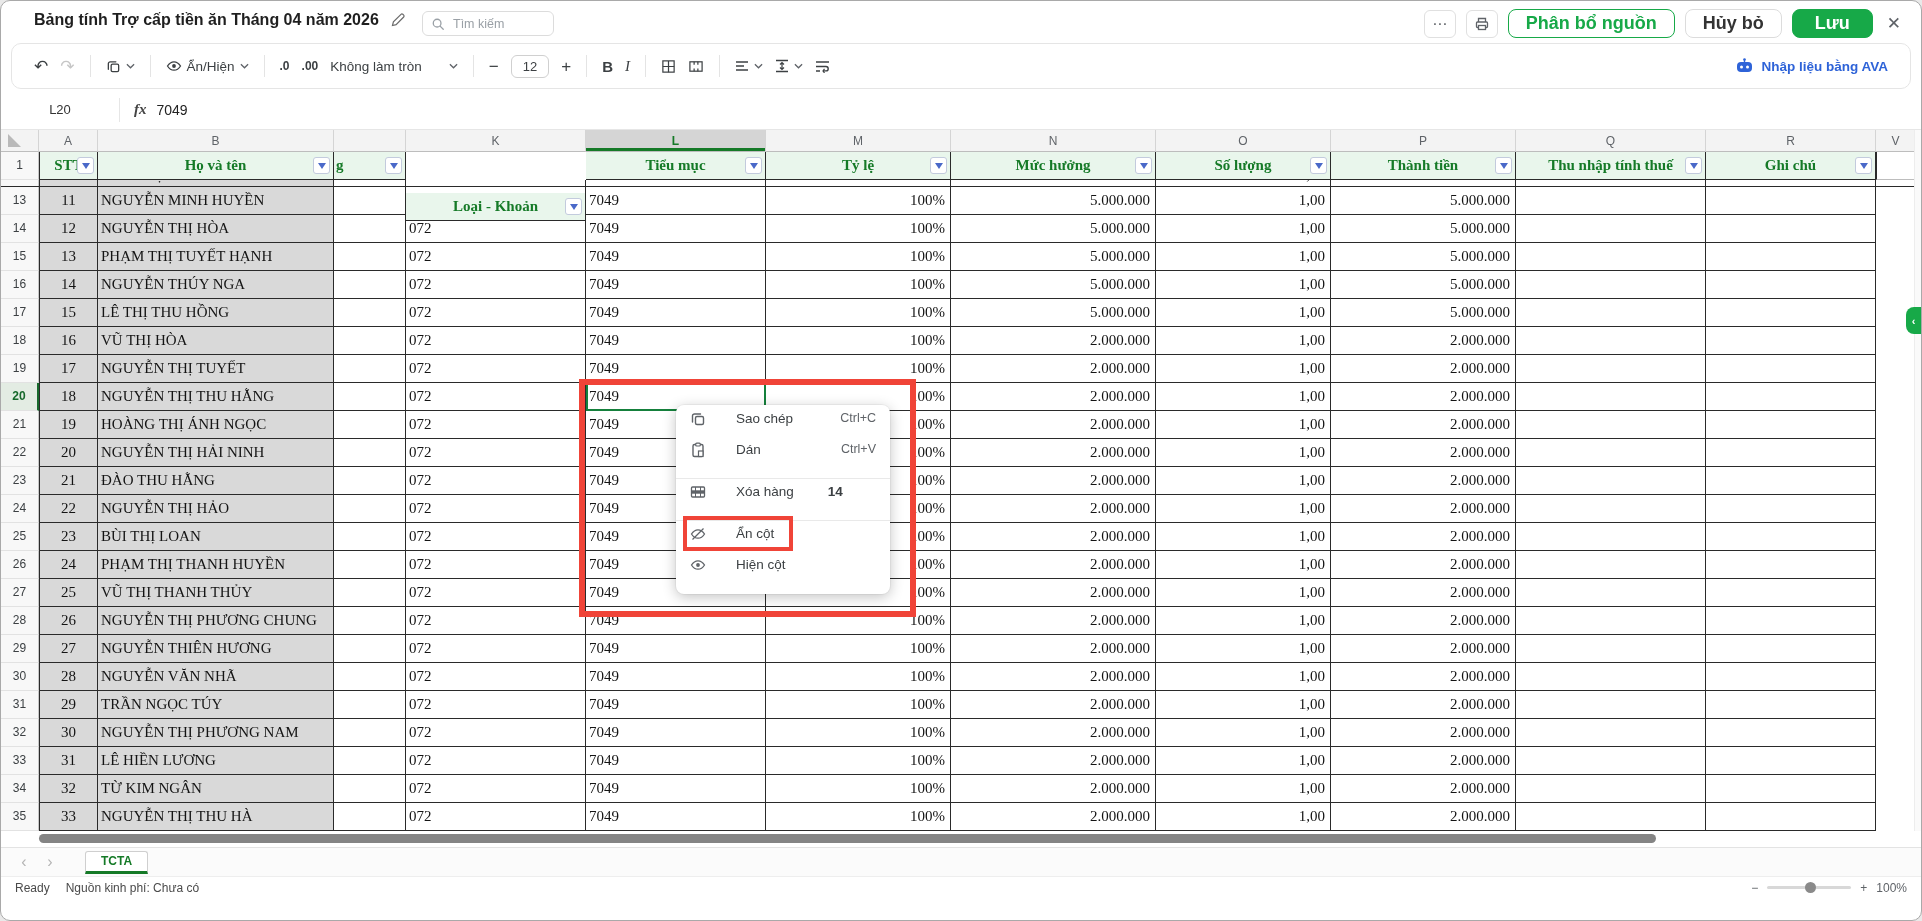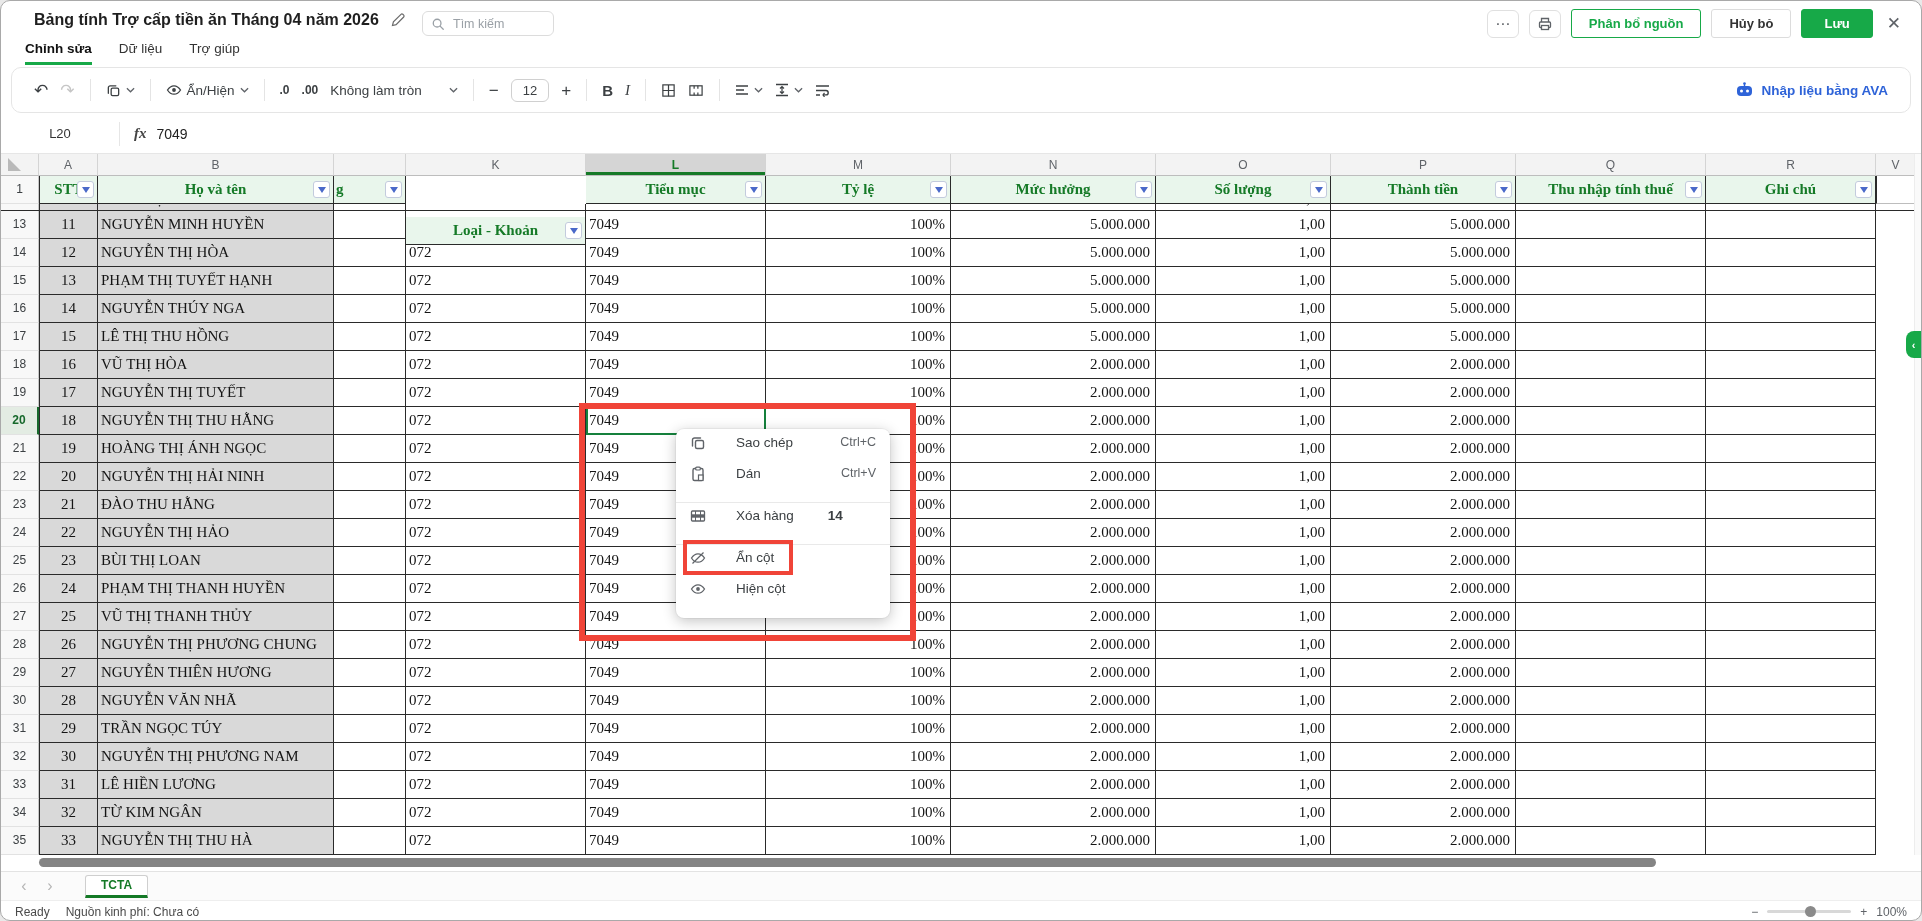--- a/index.html
+++ b/index.html
@@ -7,21 +7,21 @@
   .window{position:relative;width:1922px;height:921px;background:#fff;border:1px solid #a9a9a9;border-radius:10px;overflow:hidden;display:flex;flex-direction:column;}
   
   .titlebar{position:relative;height:40px;flex:none;}
   .title-left{position:absolute;left:24px;top:10px;display:flex;align-items:center;gap:11px;margin-left:9px;}
   .title{font-size:16px;font-weight:700;color:#1f1f1f;}
   .searchbox{position:absolute;left:421px;top:10px;width:132px;height:25px;border:1px solid #dcdcdc;border-radius:6px;display:flex;align-items:center;padding:0 8px;gap:6px;background:#fff;}
   .searchbox input{border:none;outline:none;width:90px;font-size:12.5px;color:#a21caf;font-family:inherit;background:transparent;}
   .searchbox input::placeholder{color:#9aa0a6;}
   .title-actions{position:absolute;right:16px;top:8px;display:flex;align-items:center;gap:10px;}
   .icon-btn{width:32px;height:28px;border:1px solid #e0e0e0;border-radius:6px;background:#fff;display:flex;align-items:center;justify-content:center;font-size:15px;color:#5f6368;cursor:pointer;}
-  .btn{height:29px;border-radius:3px;font-size:13px;font-weight:700;padding:0 17px;cursor:pointer;font-family:inherit;}
+  .btn{height:29px;border-radius:8px;font-size:18px;font-weight:700;padding:0 17px;cursor:pointer;font-family:inherit;}
   .btn.outline-green{background:#fff;border:1px solid #17a948;color:#17a948;}
   .btn.outline-gray{background:#fff;border:1px solid #dcdcdc;color:#333;}
   .btn.solid-green{background:#17a948;border:1px solid #17a948;color:#fff;padding:0 22px;}
   .close-x{font-size:17px;color:#5f6368;padding:0 4px;cursor:pointer;}
   
   .menubar{height:24px;flex:none;display:flex;gap:27px;padding-left:24px;font-size:13.5px;color:#333;}
   .mtab{cursor:pointer;padding-bottom:5px;}
   .mtab.active{font-weight:700;color:#111;border-bottom:3px solid #17a948;}
   
   .toolbar-outer{height:49px;flex:none;padding:2px 10px 0;}
@@ -120,25 +120,20 @@
             <rect x="4.5" y="9.5" width="7" height="4" fill="#fff" stroke="#5f6368" stroke-width="1.3"></rect>
           </svg>
       </div>
       <button class="btn outline-green">Phân bổ nguồn</button>
       <button class="btn outline-gray">Hủy bỏ</button>
       <button class="btn solid-green">Lưu</button>
       <span class="close-x">✕</span>
     </div>
   </div>
 
-  <div class="menubar">
-    <span class="mtab active">Chỉnh sửa</span>
-    <span class="mtab">Dữ liệu</span>
-    <span class="mtab">Trợ giúp</span>
-  </div>
 
   <div class="toolbar-outer">
     <div class="toolbar">
       <span class="tbi glyph">↶</span>
       <span class="tbi glyph disabled">↷</span>
       <span class="tbdiv"></span>
       <span class="tbi">
         <svg width="15" height="15" viewBox="0 0 16 16">
             <rect x="5.5" y="5.5" width="8" height="8" rx="1.5" fill="none" stroke="#3c4043" stroke-width="1.4"></rect>
             <path d="M10.5 3h-6A2 2 0 0 0 2.5 5v6" fill="none" stroke="#3c4043" stroke-width="1.4" stroke-linecap="round"></path>

